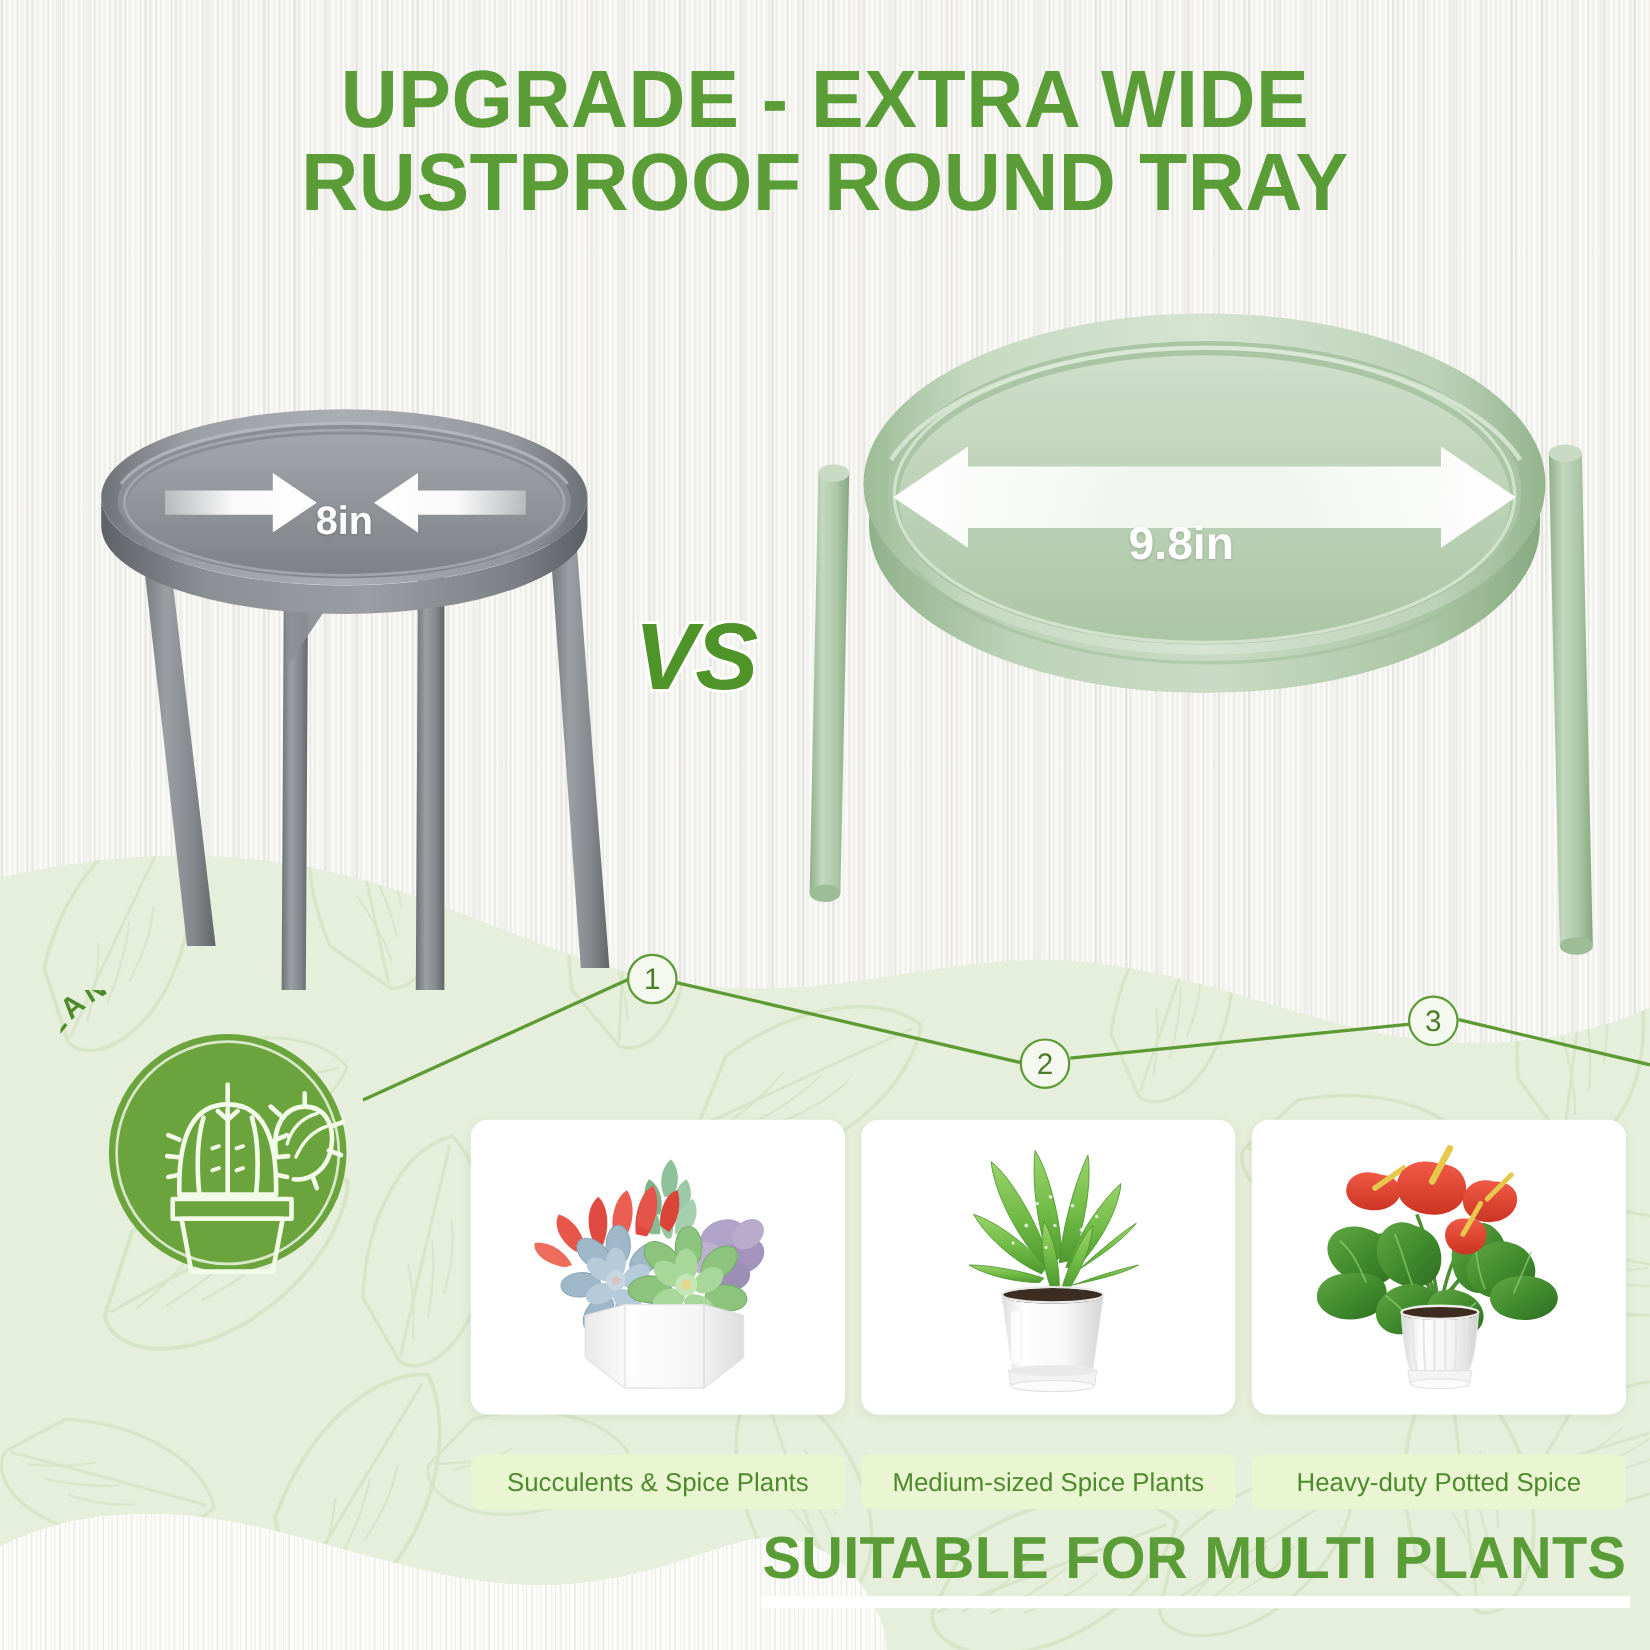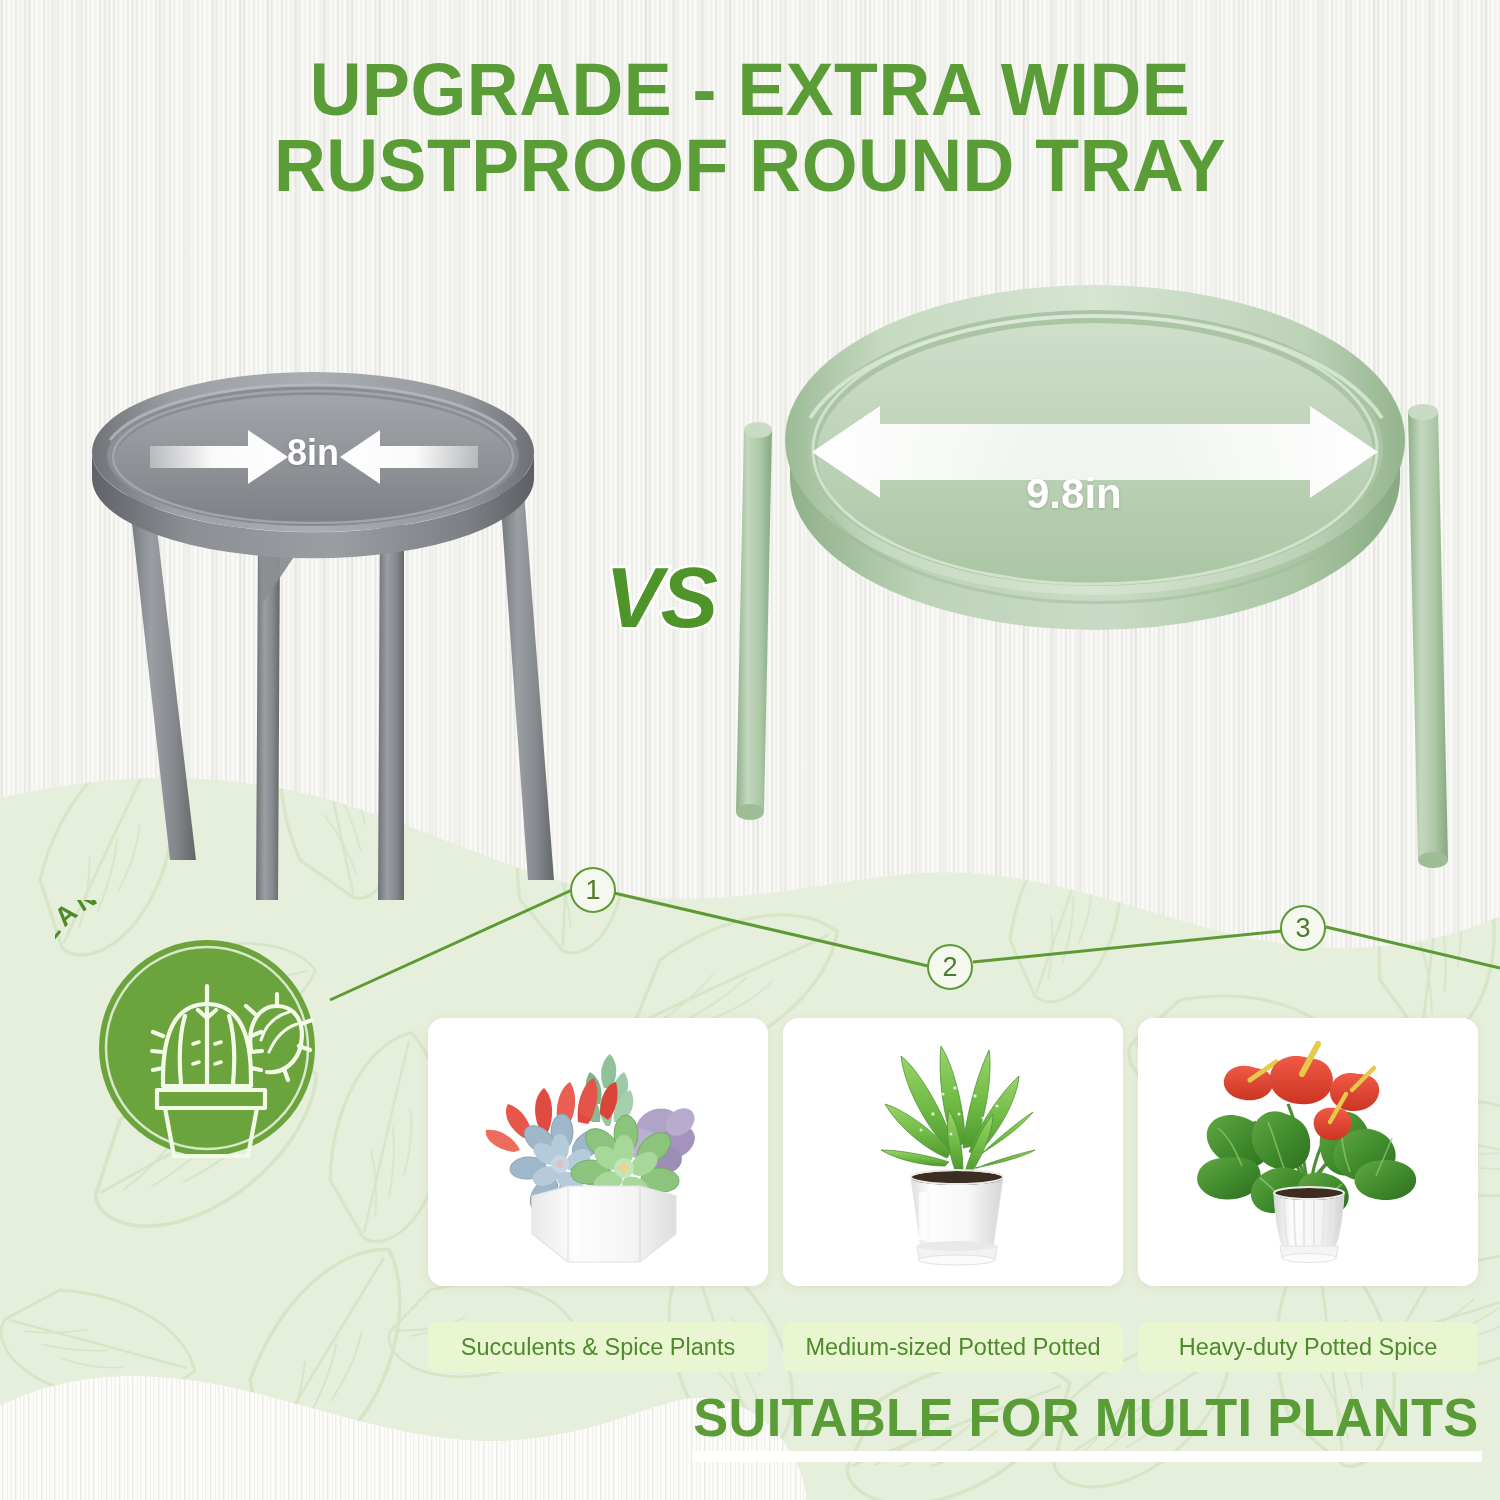--- a/index.html
+++ b/index.html
@@ -69,40 +69,39 @@
 
   
   .band { position: absolute; left:0; top:0; width:1500px; height:1500px; z-index: 5; }
 
   
   .tray-area { position: absolute; inset: 0; z-index: 20; }
 
   .vs {
     position: absolute;
     left: 572px; top: 548px;
-    width: 120px; text-align: right;
+    width: 120px; text-align: center;
     font-size: 86px; font-weight: 700; font-style: italic;
     color: #4f9429;
     -webkit-text-stroke: 5px #ffffff;
     paint-order: stroke fill;
     letter-spacing: -2px;
     z-index: 30;
-    margin-left: 24px;
   }
   .vs span { display:inline-block; }
 
   
   .dim-label {
     position: absolute;
     color: #ffffff;
     font-weight: 600;
     text-shadow: 0 1px 3px rgba(0,0,0,0.18);
     z-index: 34;
   }
-  .dim-8 { left: 287px; top: 432px; font-size: 36px; }
+  .dim-8 { left: 287px; top: 452px; font-size: 36px; }
   .dim-98 { left: 1026px; top: 470px; font-size: 42px; }
 
   
   .badge-wrap { position: absolute; left: 55px; top: 900px; width: 340px; height: 280px; z-index: 28; }
 
   
   .marker {
     position: absolute;
     width: 46px; height: 46px;
     border-radius: 50%;
@@ -704,21 +703,21 @@
 
         <path d="M142,228 L200,228 L198,240 L144,240 Z" fill="#f4f4f4" stroke="#e2e2e2" stroke-width="1"></path>
         <ellipse cx="171" cy="240" rx="27" ry="4.5" fill="#fbfbfb" stroke="#e4e4e4" stroke-width="1"></ellipse>
       </svg>
     </div>
 
     <div class="caption cap1">
       <span>Succulents &amp; Spice Plants</span>
     </div>
     <div class="caption cap2">
-      <span>Medium-sized Potted Potted</span>
+      <span>Medium-sized Spice Plants</span>
     </div>
     <div class="caption cap3">
       <span>Heavy-duty Potted Spice</span>
     </div>
   </div>
 
   <div class="footer-rule"></div>
   <div class="footer-text">SUITABLE FOR MULTI PLANTS</div>
 
 </div>

